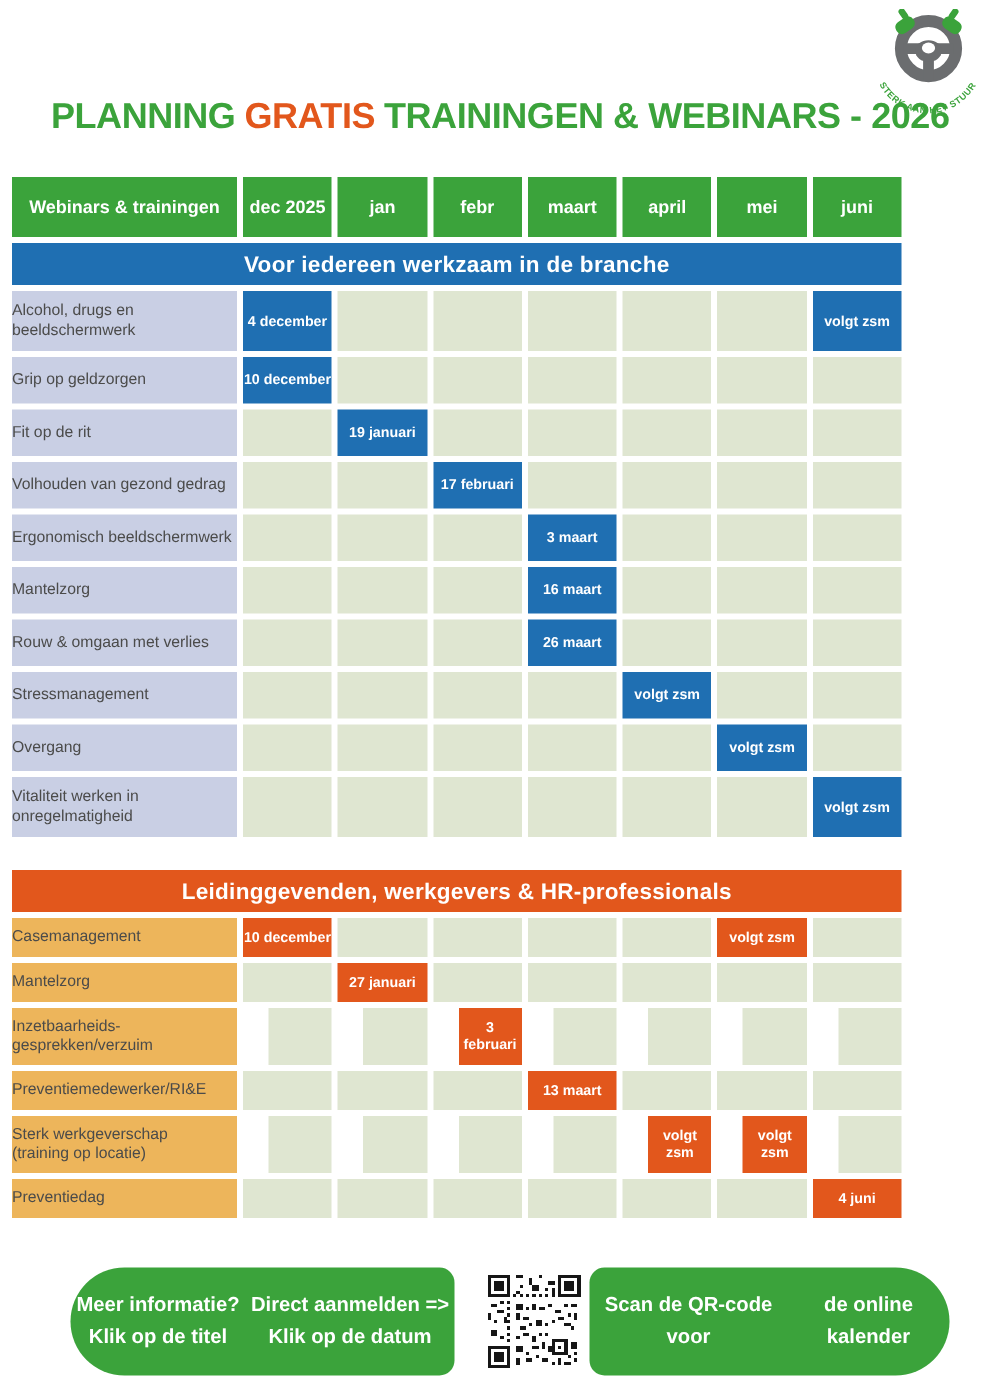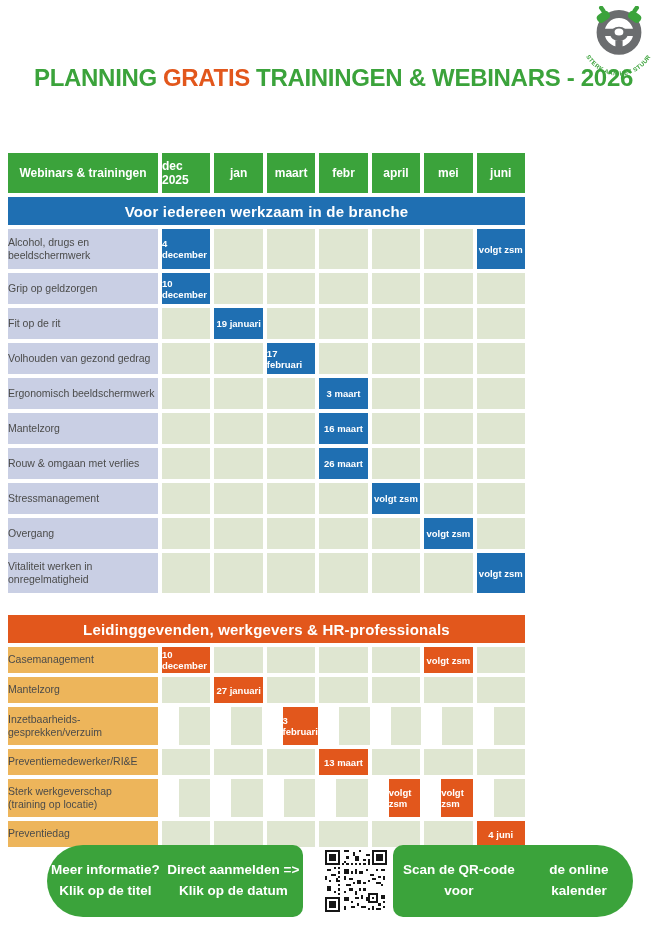--- a/index.html
+++ b/index.html
@@ -13,21 +13,21 @@
   .title .hl{color:var(--orange,#e2571c);}
 
   
   .logo{position:absolute;top:6px;right:8px;width:80px;height:76px;}
   .wheel{stroke:#6b6d6f;fill:none;}
   .hub{fill:#6b6d6f;}
   .hand{fill:var(--green,#3ba33b);}
   .arc-text{font-size:7.5px;font-weight:bold;letter-spacing:0.5px;fill:var(--green,#3ba33b);}
 
   
-  .table{position:absolute;top:118px;left:8px;width:517px;margin-top:35px;}
+  .table{position:absolute;top:118px;left:8px;width:593px;}
   .grid,.row{display:grid;grid-template-columns:150px repeat(7,1fr);gap:4px;}
   .header-row{height:40px;margin-bottom:4px;}
   .hcell{background:var(--green,#3ba33b);color:#fff;font-weight:bold;font-size:12px;
          display:flex;align-items:center;justify-content:center;}
   .banner{height:28px;margin-bottom:4px;color:#fff;font-weight:bold;font-size:15px;
           display:flex;align-items:center;justify-content:center;letter-spacing:0.2px;}
   .section.blue .banner{background:var(--blue,#1f6fb2);}
   .section.orange{margin-top:22px;}
   .section.orange .banner{background:var(--orange,#e2571c);}
   .row{margin-bottom:4px;}
@@ -35,21 +35,21 @@
   .section.blue .row.tall{height:40px;}
   .section.orange .row{height:26px;}
   .section.orange .row.tall{height:38px;gap:21px;}
   .label{display:flex;flex-direction:column;align-items:flex-start;justify-content:center;
          font-size:10.5px;color:var(--label-text,#4b4b4a);text-align:center;line-height:1.25;cursor:pointer;}
   .label span{display:block;}
   .section.blue .label{background:var(--label-blue,#c9cfe4);}
   .section.orange .label{background:var(--label-orange,#edb55b);}
   .cell{background:var(--cell,#dfe6d1);}
   .cell.date{color:#fff;font-weight:bold;font-size:9.5px;
-             display:flex;align-items:center;justify-content:center;cursor:pointer;}
+             display:flex;align-items:center;justify-content:center;cursor:pointer;text-align:center;}
   .section.blue .cell.date{background:var(--blue,#1f6fb2);}
   .section.orange .cell.date{background:var(--orange,#e2571c);}
 
   
   .pill{position:absolute;top:845px;height:72px;background:var(--green,#3ba33b);color:#fff;
         font-weight:bold;font-size:13.5px;line-height:1.55;
         display:flex;align-items:center;justify-content:center;text-align:center;}
   .pill.left{left:47px;width:256px;border-radius:36px 10px 10px 36px;}
   .pill.right{left:393px;width:240px;border-radius:10px 36px 36px 10px;align-items:center;}
   .qr{position:absolute;left:324px;top:850px;width:64px;height:62px;}
@@ -80,22 +80,22 @@
     </g>
     <path id="arcpath" d="M 9,63 A 46 46 0 0 0 94,52" fill="none"></path>
     <text class="arc-text"><textPath href="#arcpath">STERK AAN HET STUUR</textPath></text>
   </svg>
 
   <div class="table">
     <div class="grid header-row" id="header-row">
         <div class="hcell">Webinars &amp; trainingen</div>
         <div class="hcell">dec 2025</div>
         <div class="hcell">jan</div>
+        <div class="hcell">febr</div>
         <div class="hcell">maart</div>
-        <div class="hcell">febr</div>
         <div class="hcell">april</div>
         <div class="hcell">mei</div>
         <div class="hcell">juni</div>
       </div>
     <div id="sections">
         <div class="section blue">
           <div class="banner">Voor iedereen werkzaam in de branche</div>
           <div class="row tall">
             <div class="label">
               <span>Alcohol, drugs en</span>

